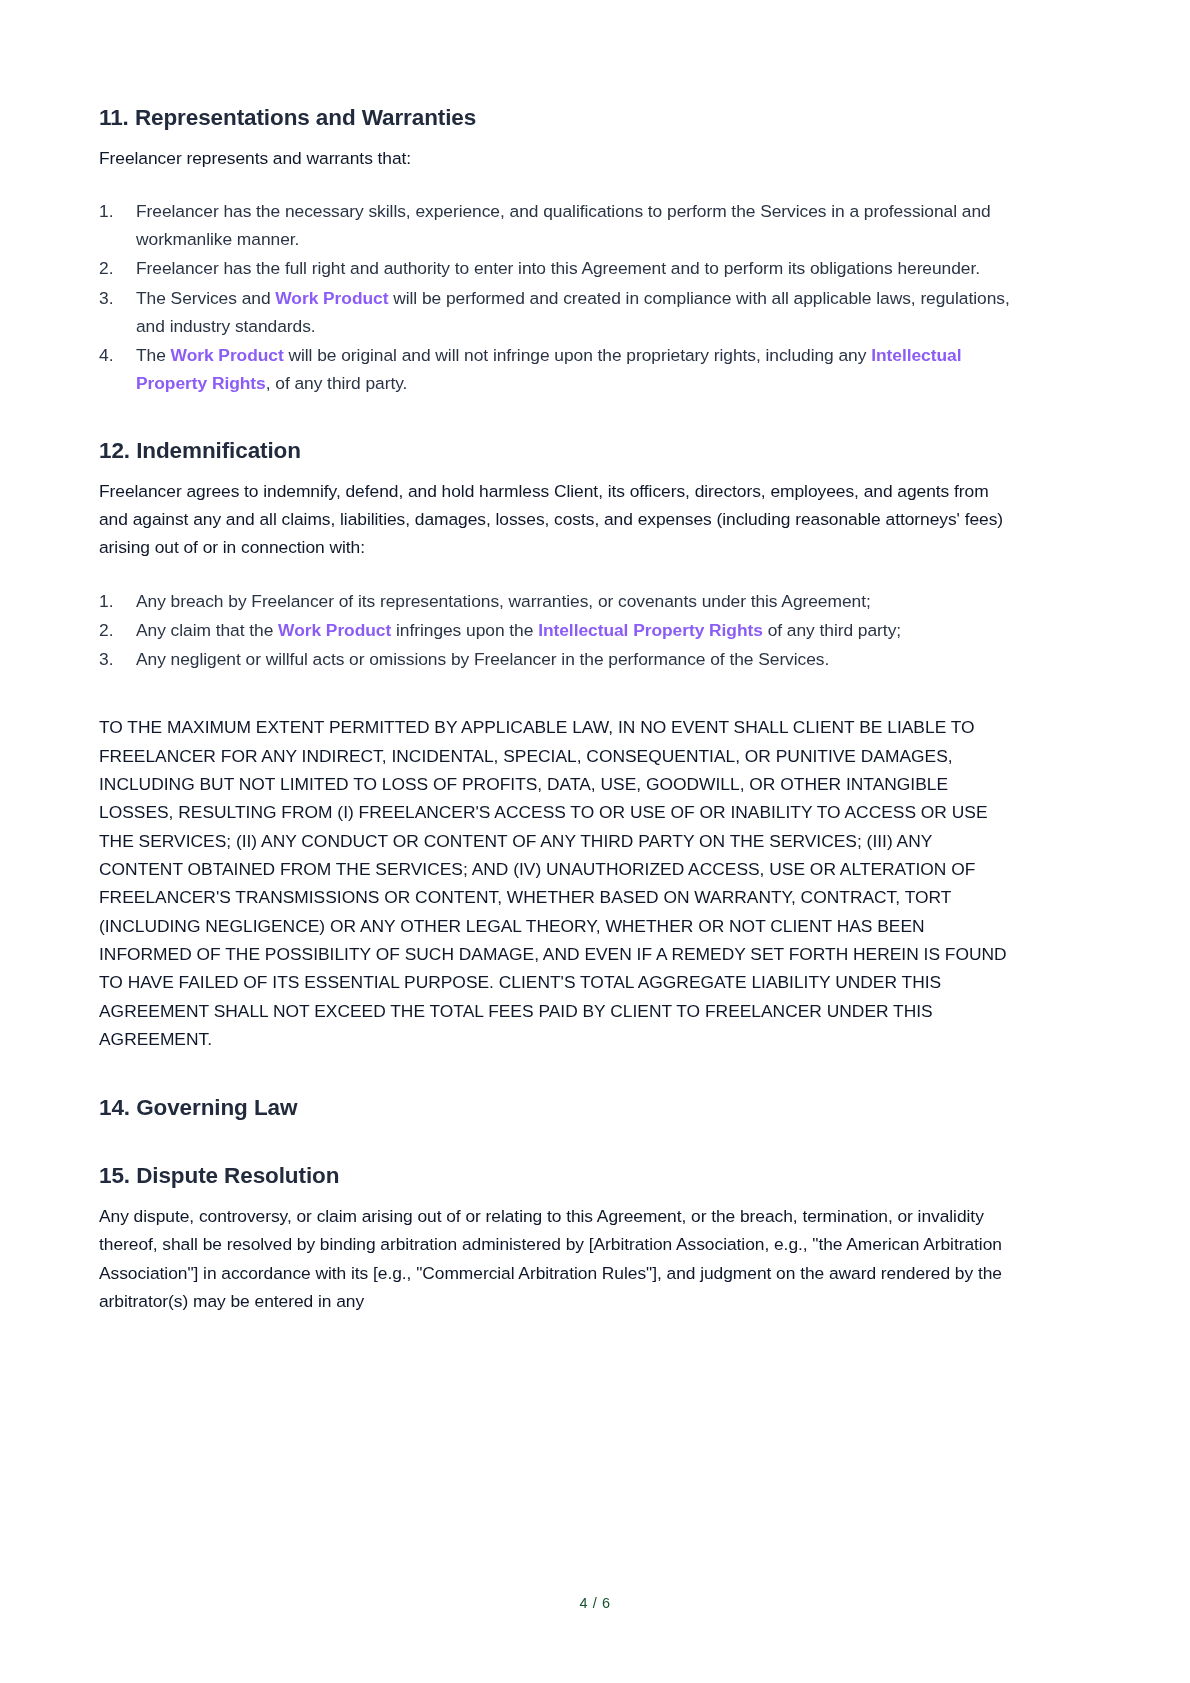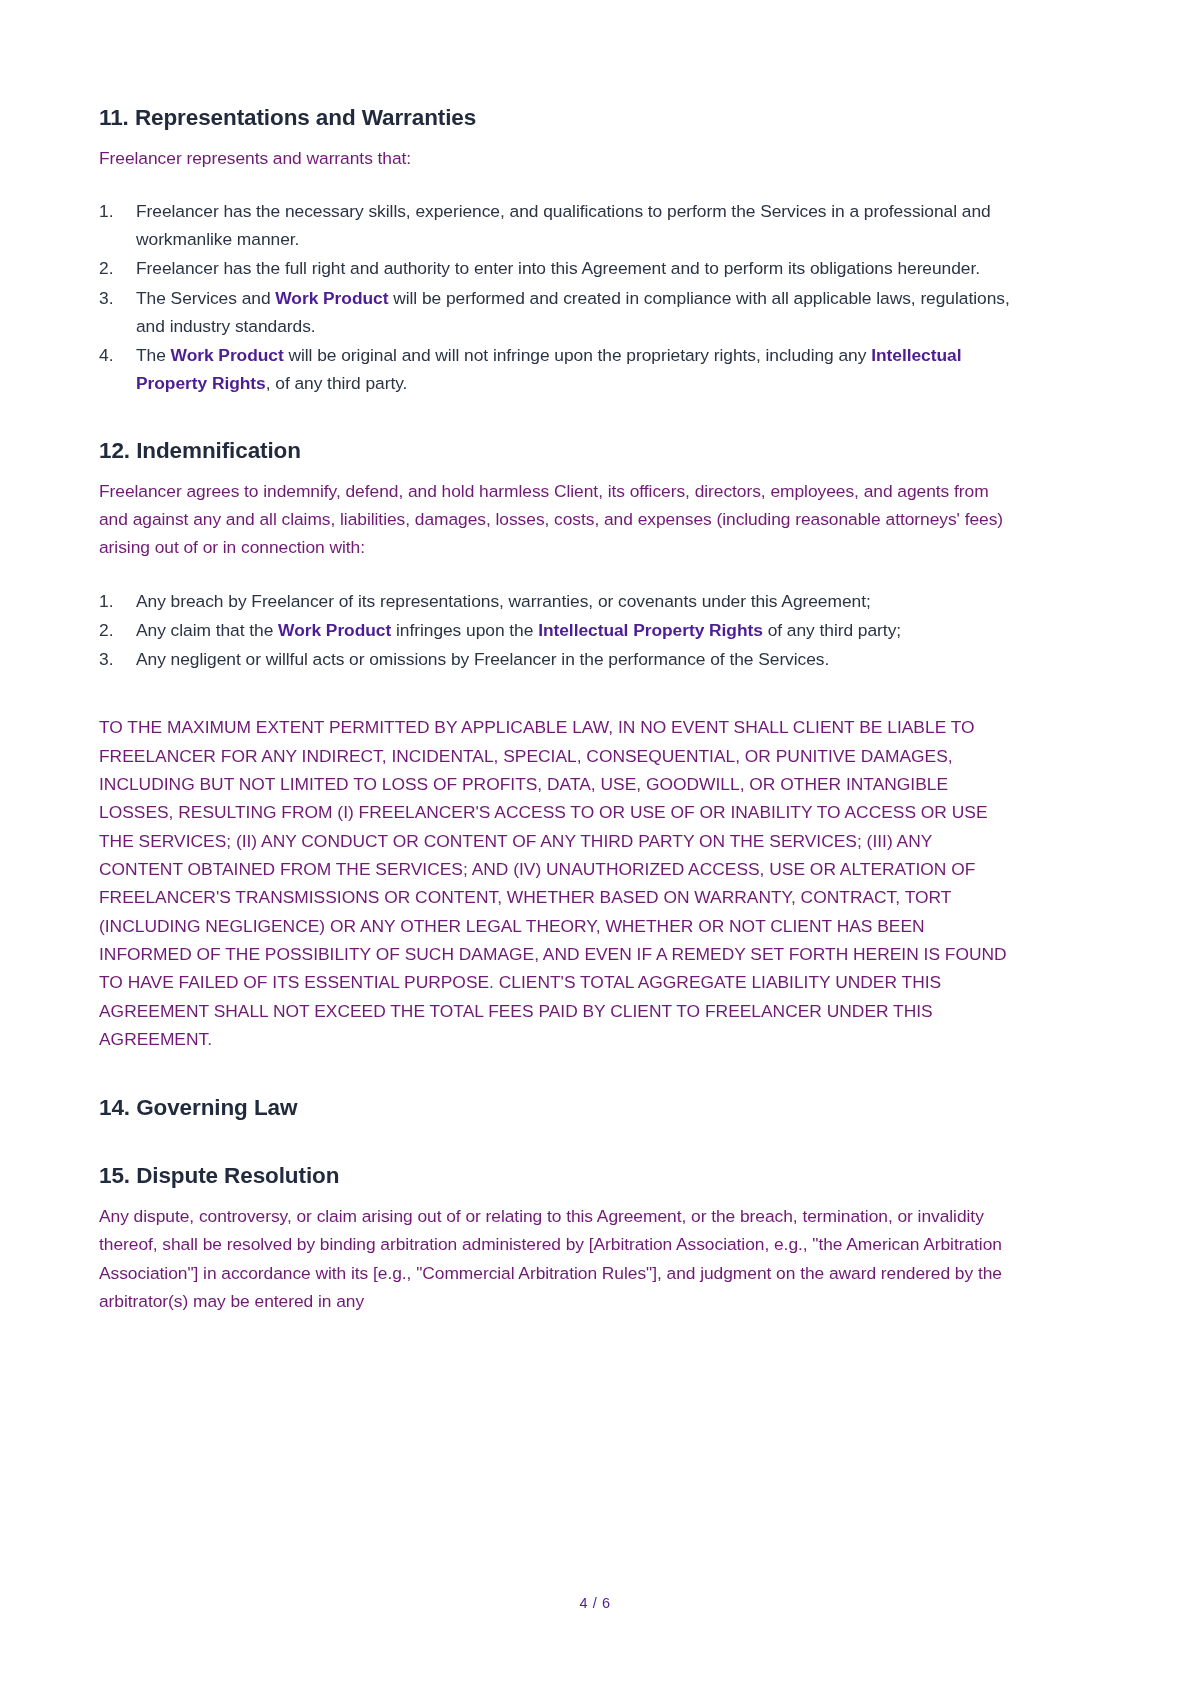--- a/index.html
+++ b/index.html
@@ -34,21 +34,21 @@
   }
   .section {
     margin-bottom: 40px;
   }
   .section:last-of-type {
     margin-bottom: 16px;
   }
   p.para {
     font-size: 17.4px;
     line-height: 1.62;
-    color: #701a75;
+    color: #0f172a;
     margin: 0 0 2px 0;
     letter-spacing: -0.05px;
   }
   p.para.caps {
     line-height: 1.63;
     letter-spacing: 0.0px;
     margin-bottom: 8px;
   }
   ol.num-list {
     margin: 25px 0 0 0;
@@ -68,30 +68,30 @@
   ol.num-list > li::before {
     content: counter(li) ".";
     position: absolute;
     left: -37px;
     width: 26px;
     text-align: left;
     color: #2b3445;
   }
   b, strong {
     font-weight: bold;
-    color: #4c1d95;
+    color: #8b5cf6;
   }
   .page-footer {
     position: absolute;
     left: 0;
     right: 0;
     bottom: 72px;
     text-align: center;
     font-size: 14.5px;
-    color: #4c1d95;
+    color: #14532d;
     letter-spacing: 0.6px;
     margin-top: 32px;
   }
 </style>
 </head>
 <body>
 
 <div class="page">
   <div class="doc-body">
 

